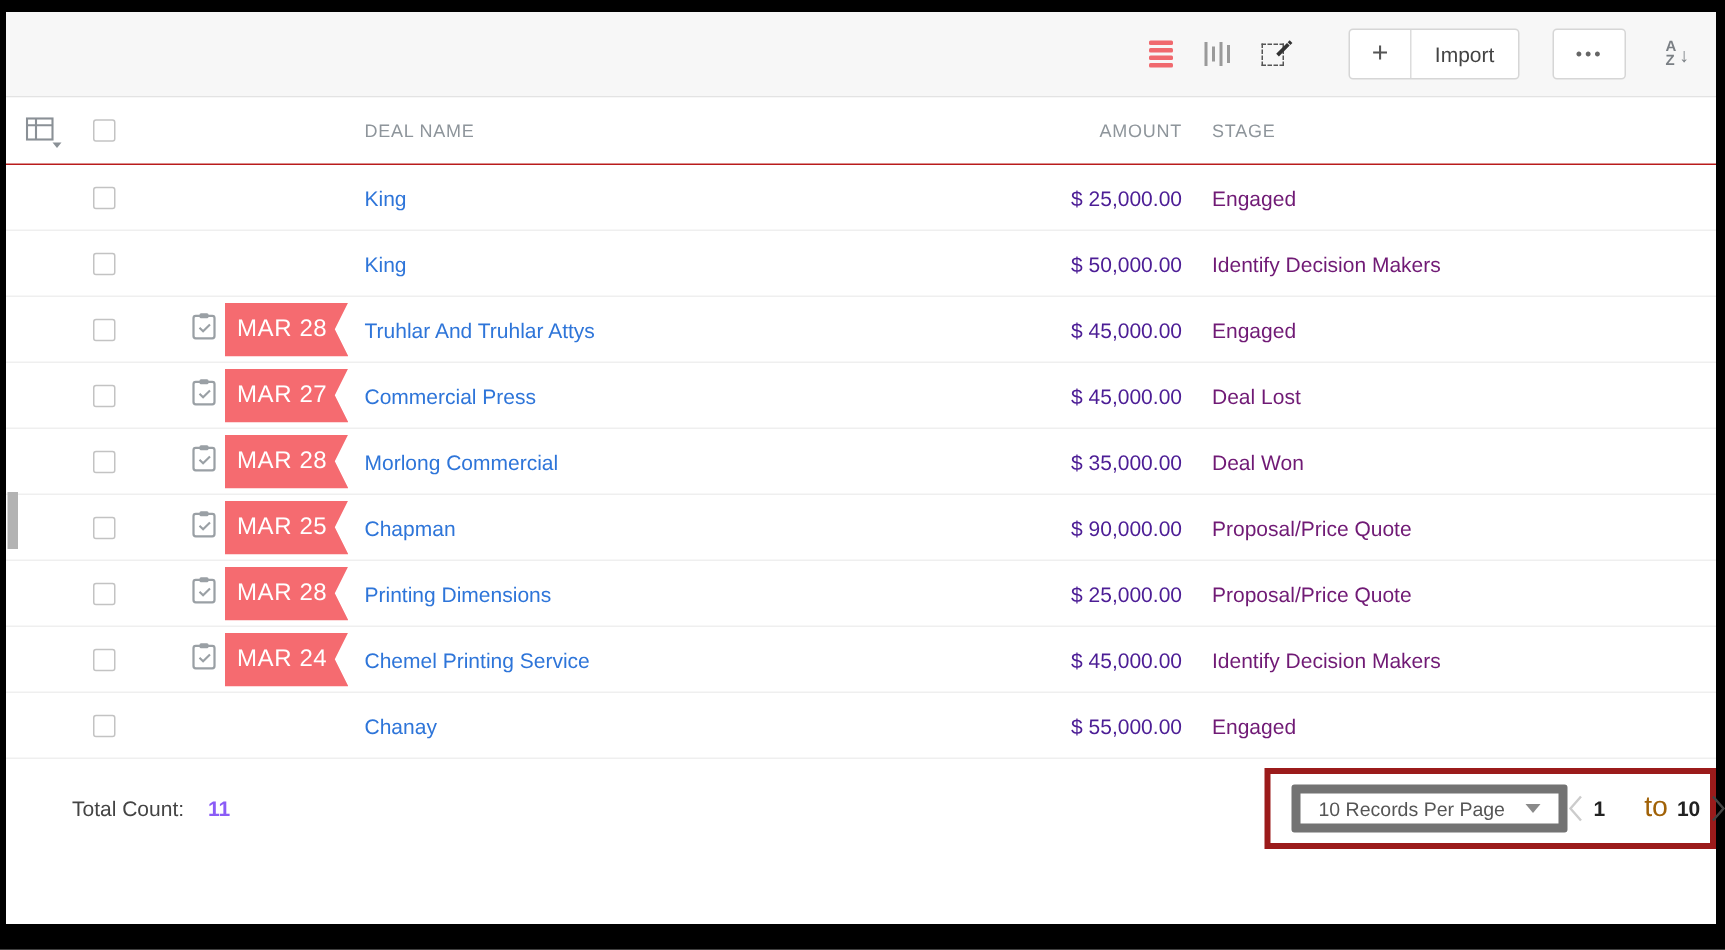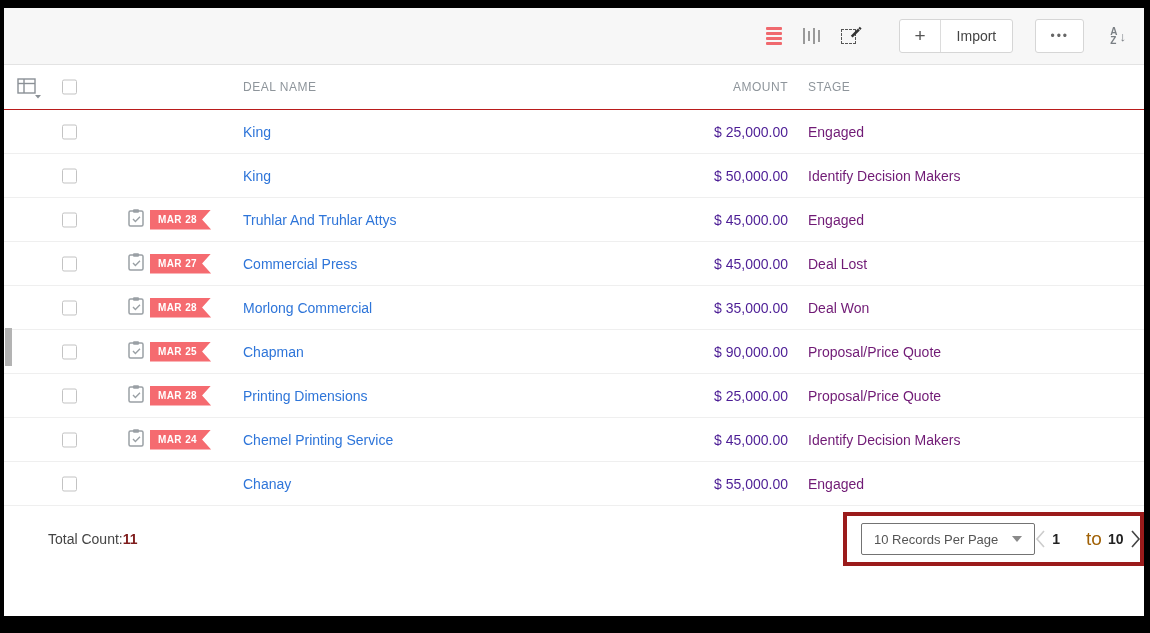--- a/index.html
+++ b/index.html
@@ -34,36 +34,36 @@
   .thead .hlabel { position:absolute; top:50%; transform:translateY(-50%); font-size:12px; color:#8e959b; letter-spacing:.5px; }
   .chooser-icon { position:absolute; left:13px; top:12px; width:26px; height:22px; cursor:pointer; }
   .checkbox { position:absolute; left:58px; top:50%; transform:translateY(-50%); width:15px; height:15px;
               border:1px solid #c3c3c3; border-radius:2px; background:#fff; cursor:pointer; }
   .h-deal { left:239px; } .h-stage { left:804px; }
   .h-amount { right:356px; }
 
   
   .row { position:relative; height:44px; border-bottom:1px solid #efefef; background:#fff; }
   .task-icon { position:absolute; left:124px; top:50%; transform:translateY(-50%); cursor:pointer; }
-  .badge { position:absolute; left:146px; top:50%; transform:translateY(-50%); height:20px; min-width:58px;
-           background:#f56b70; color:#fff; font-size:10px; font-weight:bold; letter-spacing:.4px;
+  .badge { position:absolute; left:146px; top:50%; transform:translateY(-50%); height:36px; min-width:58px;
+           background:#f56b70; color:#fff; font-size:16px; font-weight:normal; letter-spacing:.4px;
            display:flex; align-items:center; padding:0 14px 0 8px;
            clip-path:polygon(0 0,100% 0,calc(100% - 9px) 50%,100% 100%,0 100%); }
   .deal-link { position:absolute; left:239px; top:50%; transform:translateY(-50%); font-size:14px; color:#2e75d9; text-decoration:none; cursor:pointer; }
   .amount { position:absolute; right:356px; top:50%; transform:translateY(-50%); font-size:14px; color:#4c1d95; }
   .stage { position:absolute; left:804px; top:50%; transform:translateY(-50%); font-size:14px; color:#701a75; }
 
   
   .tfoot { position:relative; height:66px; background:#fff; }
   .total { position:absolute; left:44px; top:50%; transform:translateY(-50%); font-size:14px; color:#444; }
-  .total b { color:#7f1d1d; margin-left:0; }
+  .total b { color:#8b5cf6; margin-left:16px; }
   .annot-box { position:absolute; right:0; top:6px; width:301px; height:54px; border:4px solid #9b1b1b;
                display:flex; align-items:center; justify-content:space-between; padding:0 14px 0 14px; }
   .rpp-btn { display:flex; align-items:center; gap:14px; height:32px; padding:0 12px; background:#fff;
-             border:1px solid #737373; border-radius:2px; font-size:13px; color:#555; cursor:pointer; white-space:nowrap; }
+             border:6px solid #737373; border-radius:2px; font-size:13px; color:#555; cursor:pointer; white-space:nowrap; }
   .caret { width:0; height:0; border-left:5px solid transparent; border-right:5px solid transparent; border-top:6px solid #8a8a8a; }
   .pager { display:flex; align-items:center; gap:6px; font-size:14px; }
   .pager .num { font-weight:bold; color:#222; }
   .pager .to { color:#a16207; font-size:19px;padding-left:20px; }
   .chev { cursor:pointer; display:inline-flex; }
 
   .left-scroll-thumb { position:absolute; left:5px; top:328px; width:7px; height:38px; background:#b3b3b3; }
 </style>
 </head>
 <body>

